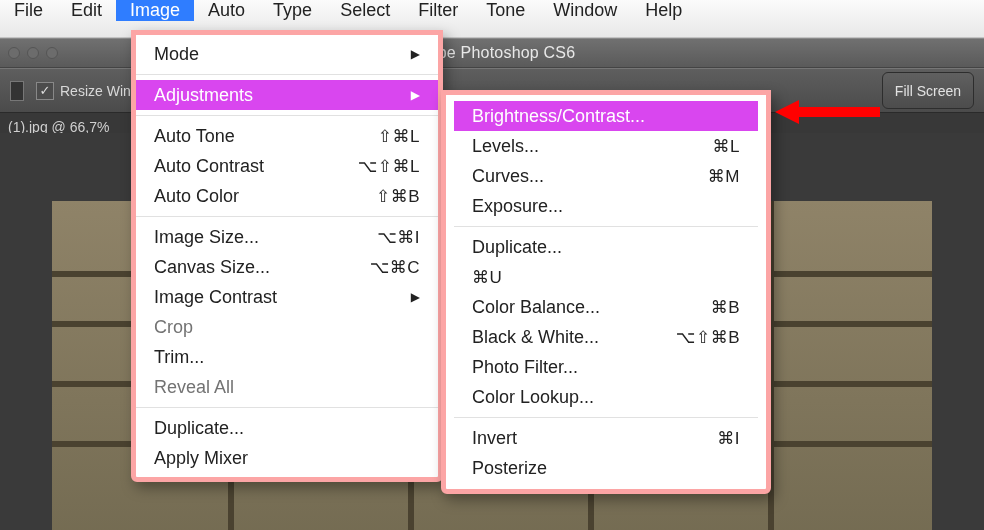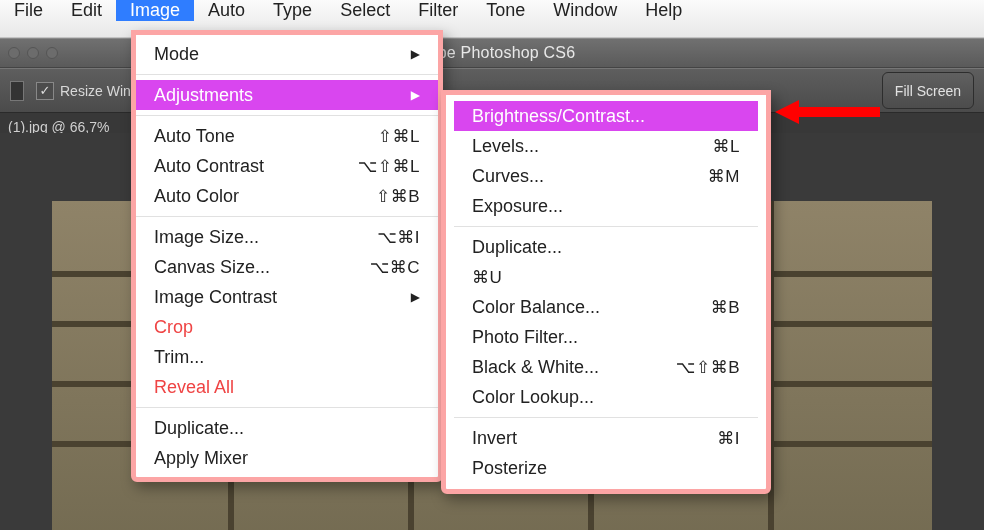--- a/index.html
+++ b/index.html
@@ -27,21 +27,21 @@
     .canvas::before, .canvas::after{ content:""; position:absolute;}
     .canvas::before{ left:0;right:0;top:30%;height:6px;background:#4a4230; box-shadow:0 60px 0 #4a4230, 0 120px 0 #4a4230, 0 -50px 0 #4a4230;}
     .canvas::after{ top:0;bottom:0;left:20%;width:6px;background:#4a4230; box-shadow:180px 0 0 #4a4230, 360px 0 0 #4a4230, 540px 0 0 #4a4230;}
 
     
     .dropdown { position:absolute; background:#fff; border:5px solid #fca5a5; border-radius:0 0 6px 6px; box-shadow: 4px 6px 14px rgba(0,0,0,.35); font-size:18px; color:#222;text-align:right; }
     .dropdown.image { left:131px; top:30px; width:312px; padding:4px 0; }
     .dropdown.adj { left:441px; top:90px; width:330px; padding:6px 8px; }
     .dd-row { height:30px; display:flex; align-items:center; padding:0 18px; justify-content:space-between; white-space:nowrap; }
     .dd-row.hover { background:#d946ef; color:#fff; }
-    .dd-row.disabled { color:#ef4444; }
+    .dd-row.disabled { color:#737373; }
     .dd-sep { height:1px; margin:5px 0; background:#e1e1e1; }
     .dd-label{ display:flex; align-items:center; gap:8px;}
     .submenu-arrow { font-size:12px; }
     .shortcut { font-size:17px; letter-spacing:.5px; color:inherit; font-family: "Lucida Grande", Helvetica, Arial, sans-serif;}
 
     .red-arrow { position:absolute; left:775px; top:100px; width:105px; height:24px; z-index:50; }
   </style>
 </head>
 <body>
 
@@ -207,29 +207,29 @@
       <span class="shortcut">⌘U</span>
     </div>
     <div class="dd-row">
       <span class="dd-label">
         <span>Color Balance...</span>
       </span>
       <span class="shortcut">⌘B</span>
     </div>
     <div class="dd-row">
       <span class="dd-label">
+        <span>Black &amp; White...</span>
+      </span>
+      <span class="shortcut">⌥⇧⌘B</span>
+    </div>
+    <div class="dd-row">
+      <span class="dd-label">
         <span>Photo Filter...</span>
       </span>
       <span></span>
-    </div>
-    <div class="dd-row">
-      <span class="dd-label">
-        <span>Black &amp; White...</span>
-      </span>
-      <span class="shortcut">⌥⇧⌘B</span>
     </div>
     <div class="dd-row">
       <span class="dd-label">
         <span>Color Lookup...</span>
       </span>
       <span></span>
     </div>
     <div class="dd-sep"></div>
     <div class="dd-row">
       <span class="dd-label">

